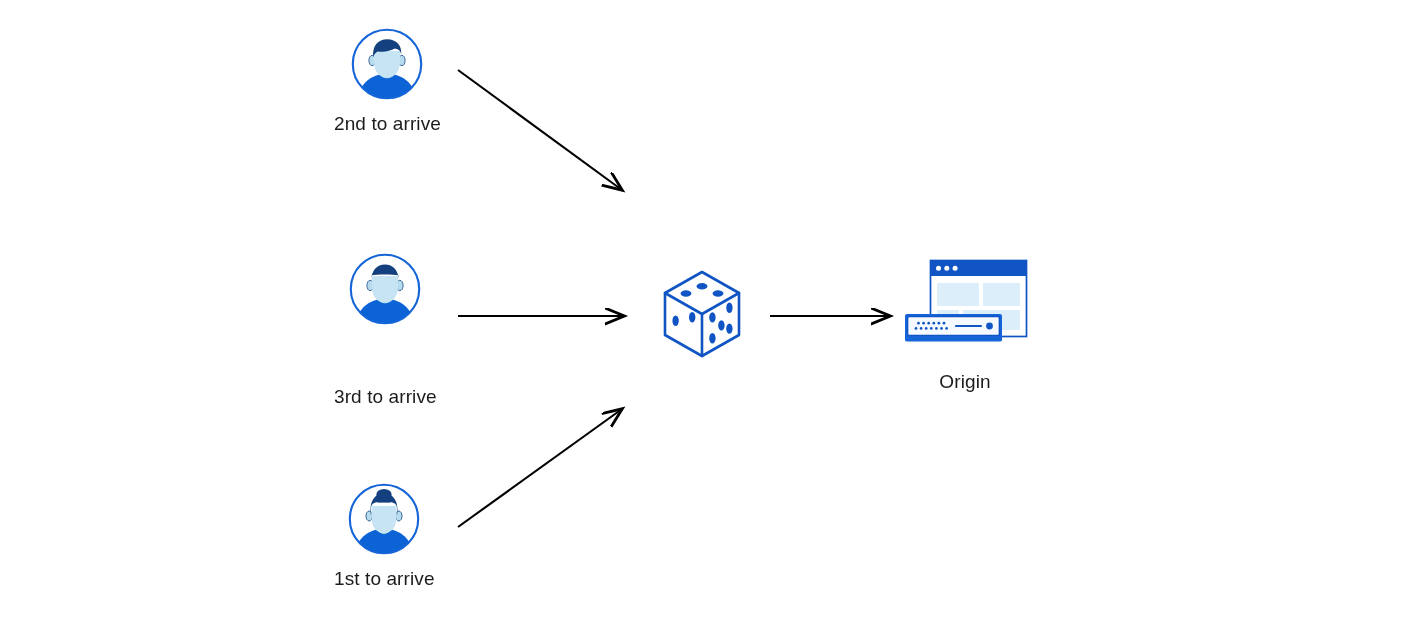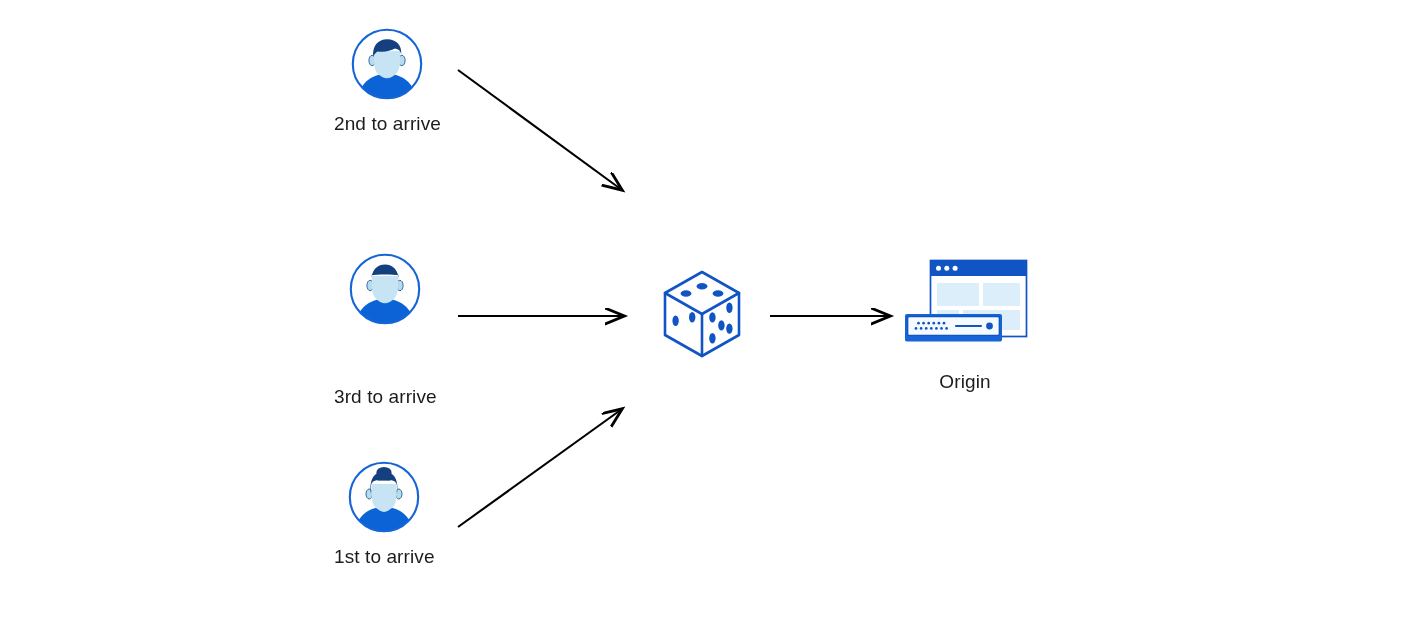--- a/index.html
+++ b/index.html
@@ -126,21 +126,21 @@
 
           <path d="M23.4 28.5 C23 18.6 29 12.4 37 12.4 C45 12.4 51 18.6 50.6 28.5
                    L50.6 23.2 C45 22.2 29 22.2 23.4 23.2 Z" fill="#14407f"></path>
         </g>
         <circle cx="37" cy="37" r="34.2" fill="none" stroke="#1565d8" stroke-width="2.1"></circle>
       </svg>
     </div>
     <div class="node-label">3rd to arrive</div>
   </div>
 
-  <div class="node avatar-node" style="left:334px; top:460px;">
+  <div class="node avatar-node" style="left:334px; top:482px;">
     <div class="avatar-wrap">
       <svg viewBox="0 0 74 74" width="74" height="74">
         <defs>
           <clipPath id="c1clip">
               <circle cx="37" cy="37" r="34.2"></circle>
             </clipPath>
         </defs>
         <circle cx="37" cy="37" r="34.2" fill="#ffffff"></circle>
         <g clip-path="url(#c1clip)">
           <path d="M37 47 C20 47 8.5 57 6 78 L68 78 C65.5 57 54 47 37 47 Z" fill="#0b63d6"></path>

